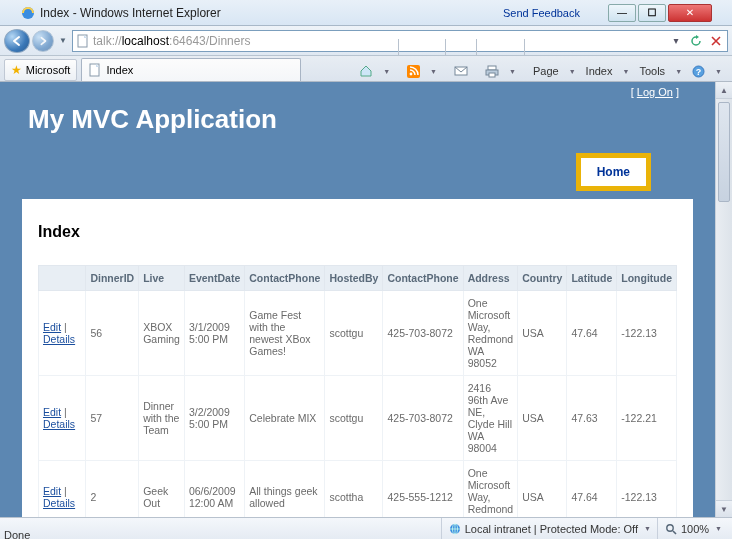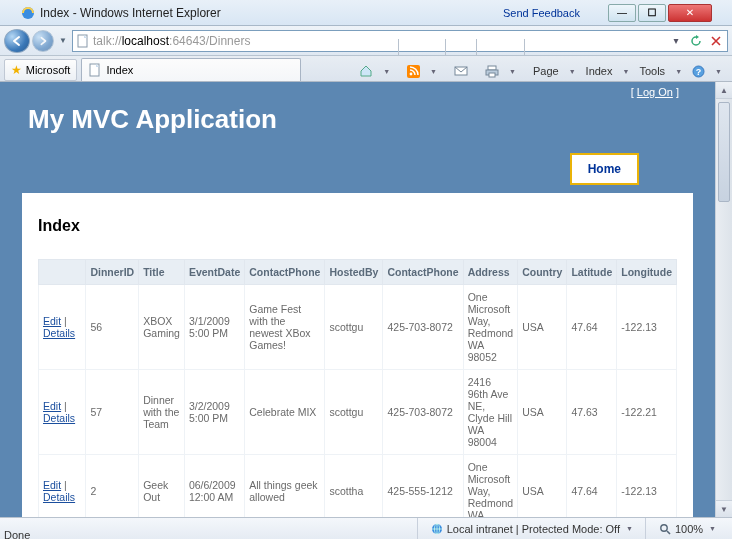--- a/index.html
+++ b/index.html
@@ -111,26 +111,26 @@
       padding-right: 2px;
       font-size: 11px;
     }
     .tbtn { height: 20px; padding: 0 4px; display: flex; align-items: center; gap: 10px; color: #333; margin-top: 48px; }
     .tbtn .dd { font-size: 7px; color: #667; }
     .tsep { width: 1px; height: 16px; background: #b8c2ce; margin: 0 2px; }
     
     .viewport { flex: 1; overflow: auto; background: #5C87B2; position: relative; }
     
     .page-wrap { padding: 0; }
-    .mvc-header { padding: 22px 40px 8px 28px; color: #fff; position: relative; }
+    .mvc-header { padding: 22px 28px 8px 28px; color: #fff; position: relative; }
     .mvc-title { font-size: 26px; font-weight: bold; font-family: Arial, sans-serif; }
     .logon { position: absolute; top: 4px; right: 36px; color: #fff; font-size: 11px; }
     .logon a { color: #fff; text-decoration: underline; }
     .nav-tabs { display: flex; gap: 6px; justify-content: flex-end; padding: 18px 36px 0 0; }
-    .nav-tab { background: #fff; border: 2px solid #eab308; padding: 7px 16px; font-size: 12px; color: #003399; font-family: Arial; font-weight: bold; cursor: pointer; }
+    .nav-tab { background: #fff; border: 5px solid #eab308; padding: 7px 16px; font-size: 12px; color: #003399; font-family: Arial; font-weight: bold; cursor: pointer; }
     .content-card { background: #fff; margin: 0 22px 0 22px; padding: 24px 16px; min-height: 400px; }
     .pg-h2 { font-size: 16px; font-weight: bold; font-family: Arial; margin-bottom: 24px; }
     table.data { width: 100%; border-collapse: collapse; font-size: 10.5px; color: #555; }
     table.data th {
       background: #e8eef4;
       border: 1px solid #e1e7ee;
       padding: 6px 4px;
       font-weight: bold;
       color: #5a6a7a;
       text-align: left;
@@ -150,21 +150,21 @@
       height: 22px;
       border-top: 1px solid #b8c2ce;
       background: linear-gradient(#f4f7fb, #e5ebf3);
       display: flex;
       align-items: center;
       padding: 0 4px;
       font-size: 11px;
       color: #333;
     }
     .statusbar .left { flex: 1; margin-top: 12px; }
-    .statusbar .cell { display: flex; align-items: center; gap: 3px; padding: 0 12px; border-left: 1px solid #c8d0dc; height: 100%; }
+    .statusbar .cell { display: flex; align-items: center; gap: 3px; padding: 0 6px; border-left: 1px solid #c8d0dc; height: 100%; }
     .sbicon { width: 14px; height: 14px; display: flex; align-items: center; justify-content: center; }
     .scroll-right { position: absolute; right: 0; top: 0; bottom: 0; width: 17px; background: linear-gradient(to right,#e9edf2,#dde3ea); border-left: 1px solid #c8d0da; }
     .scroll-right .thumb { position: absolute; left: 2px; right: 2px; top: 20px; height: 100px; background: linear-gradient(#dfe6ef,#c7d2e0); border: 1px solid #aab6c6; border-radius: 2px; }
     .scroll-right .abtn { position: absolute; left: 0; right: 0; height: 17px; display: flex; align-items: center; justify-content: center; font-size: 8px; color: #667; background: linear-gradient(#edf1f6,#dbe2eb); }
     .scroll-right .abtn.up { top: 0; border-bottom: 1px solid #c8d0da; }
     .scroll-right .abtn.down { bottom: 0; border-top: 1px solid #c8d0da; }
     svg { display: block; }
   </style>
 </head>
 <body>
@@ -311,21 +311,21 @@
         <div class="nav-tab">Home</div>
       </div>
     </div>
     <div class="content-card">
       <h2 class="pg-h2">Index</h2>
       <table class="data">
         <thead>
             <tr id="thead-row">
               <th></th>
               <th>DinnerID</th>
-              <th>Title</th>
+              <th>Live</th>
               <th>EventDate</th>
               <th>ContactPhone</th>
               <th>HostedBy</th>
               <th>ContactPhone</th>
               <th>Address</th>
               <th>Country</th>
               <th>Latitude</th>
               <th>Longitude</th>
             </tr>
           </thead>

